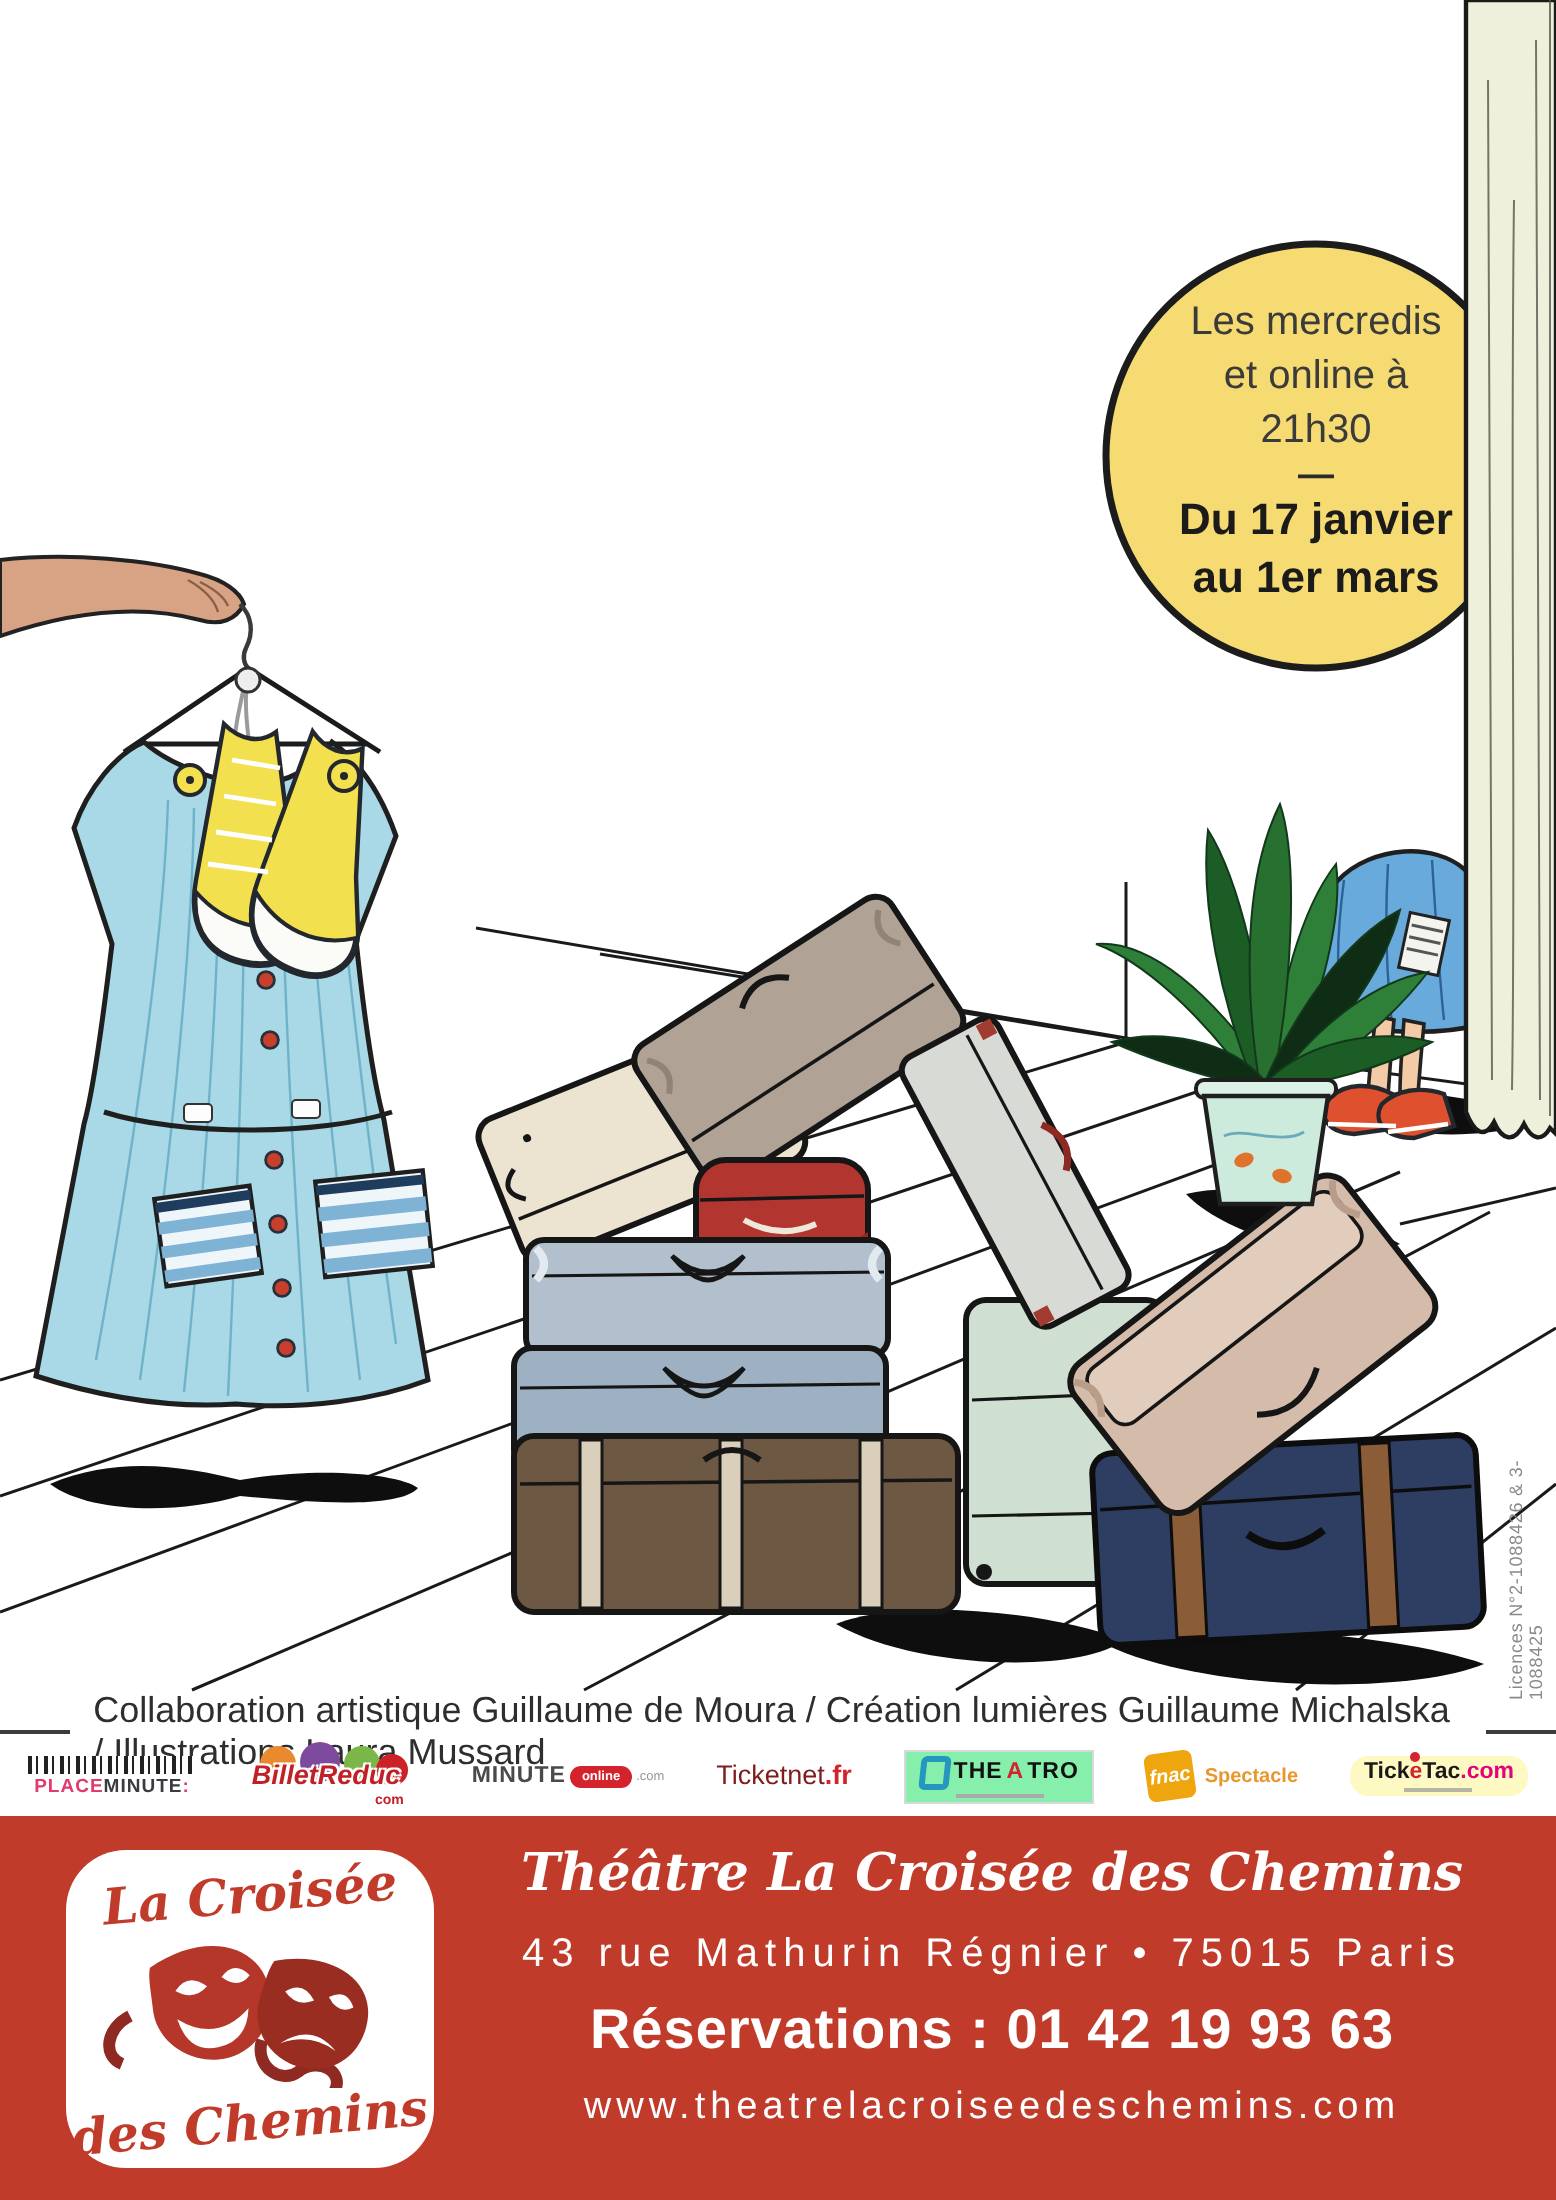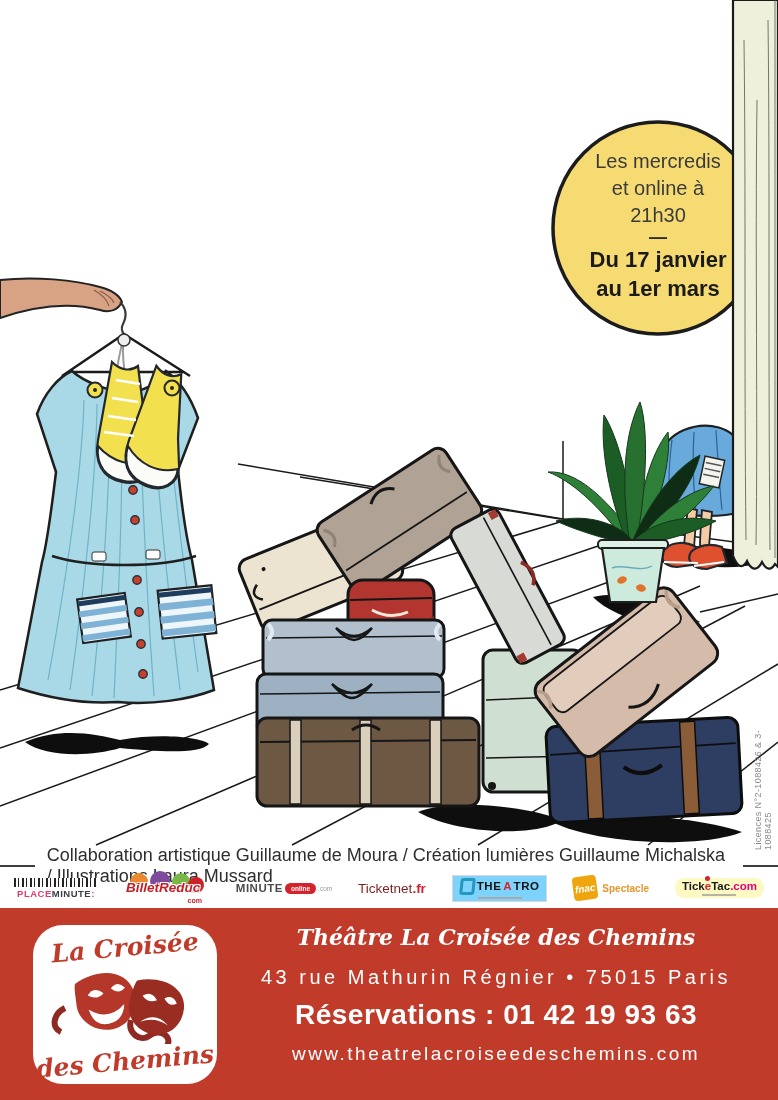--- a/index.html
+++ b/index.html
@@ -43,21 +43,21 @@
            text-shadow:-1px -1px 0 #fff,1px -1px 0 #fff,-1px 1px 0 #fff,1px 1px 0 #fff;}
   #br-sub{position:absolute;right:8px;bottom:-1px;font-size:7px;font-weight:700;color:#c22027;}
   #logo-theatreonline{flex-direction:row;gap:2px;}
   .to-main{font-size:11.5px;font-weight:700;color:#4a4a4a;letter-spacing:.5px;}
   .to-oval{background:#d5232e;color:#fff;font-size:6.5px;border-radius:9px;
            padding:2px 6px;font-weight:700;}
   .to-com{font-size:6.5px;color:#999;}
   #logo-ticketnet{flex-direction:row;}
   .tn-main{font-size:13.5px;font-weight:400;color:#7f1d1d;}
   .tn-fr{font-size:13.5px;font-weight:700;color:#d5232e;}
-  #logo-otheatro{border:1px solid #d8d8d8;background:#7dd3fc;padding:2px 7px;justify-content:space-between;}
+  #logo-otheatro{border:1px solid #d8d8d8;background:#86efac;padding:2px 7px;justify-content:space-between;}
   .ot-row{display:flex;align-items:center;gap:2px;}
   .ot-o{width:9px;height:11px;border:3px solid #2596be;border-radius:3px;
         transform:skew(-6deg);display:inline-block;}
   .ot-the,.ot-tro{font-size:11.5px;font-weight:900;color:#111;letter-spacing:.5px;}
   .ot-a{font-size:11.5px;font-weight:900;color:#d5232e;}
   .ot-bar{width:44px;height:2px;background:#aaa;margin-top:2px;}
   #logo-fnac{flex-direction:row;gap:5px;}
   .fnac-sq{width:24px;height:24px;background:#efa50d;border-radius:4px;
            transform:rotate(-8deg);display:flex;align-items:center;justify-content:center;
            color:#fff;font-weight:800;font-style:italic;font-size:10px;}
@@ -71,21 +71,21 @@
   
   #footer{left:0;top:908px;width:778px;height:192px;z-index:2;}
   #logo-box{position:absolute;left:33px;top:17px;width:184px;height:159px;
             background:#fff;border-radius:30px;}
   .lb-text{position:absolute;left:0;right:0;text-align:center;
            font-family:"DejaVu Serif",serif;font-style:italic;font-weight:700;
            font-size:25px;transform:rotate(-5deg);}
   #lb-text1{top:8px;} #lb-text2{bottom:8px;}
   #footer-right{position:absolute;left:232px;top:9px;width:528px;text-align:center;color:#fff;}
   #ft-name{font-family:"DejaVu Serif",serif;font-style:italic;font-weight:700;
-           font-size:22px;line-height:40px;}
+           font-size:26px;line-height:40px;}
   #ft-address{margin-top:9px;font-size:20px;letter-spacing:3.5px;}
   #ft-phone{margin-top:10px;font-size:28px;font-weight:700;letter-spacing:.5px;}
   #ft-site{margin-top:12px;font-size:19px;letter-spacing:2.5px;}
   
   #scene{position:absolute;left:0;top:0;z-index:1;pointer-events:none;}
 </style>
 </head>
 <body>
 
 <div id="poster">

